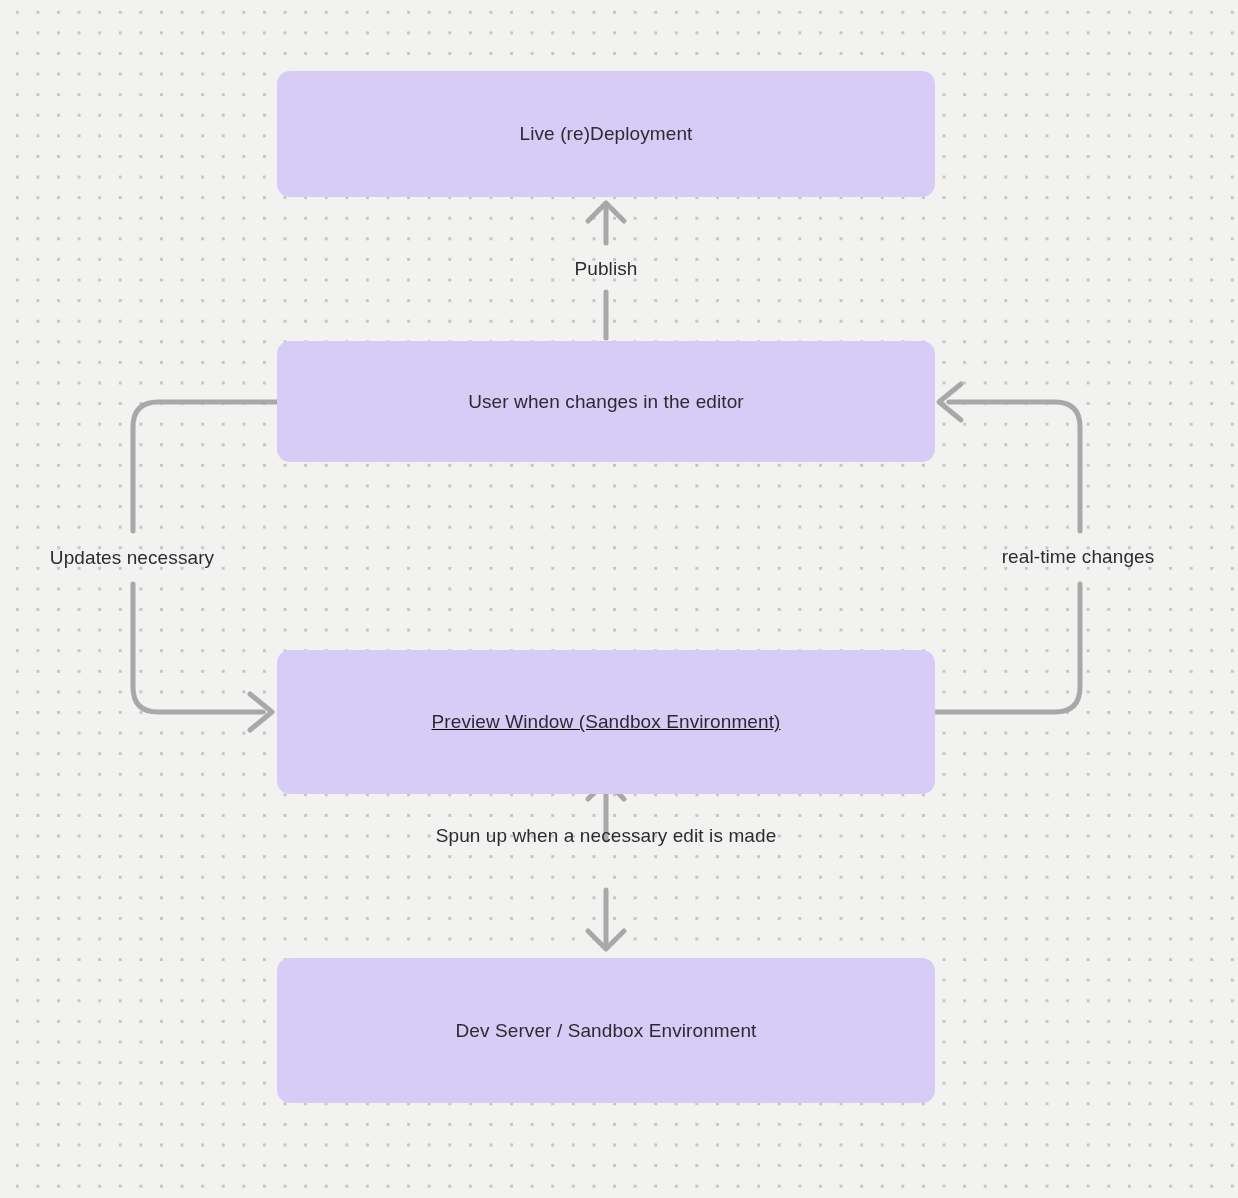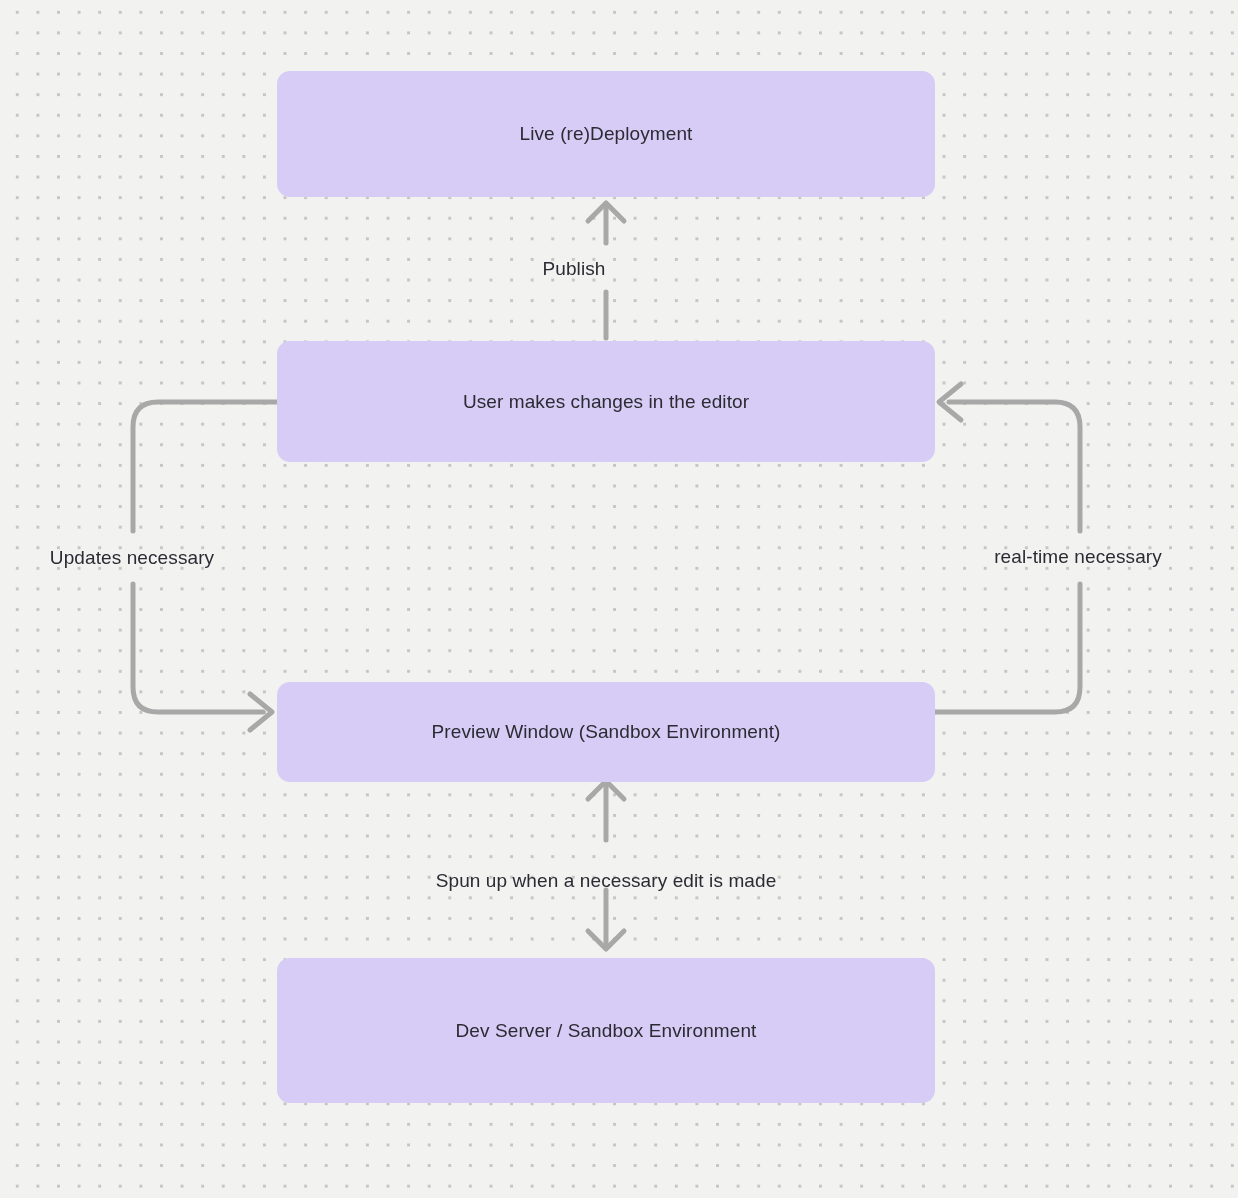--- a/index.html
+++ b/index.html
@@ -43,34 +43,34 @@
     box-sizing: border-box;
   }
   .node span {
     font-size: 19px;
     color: #2b2b33;
     letter-spacing: 0.1px;
     text-align: center;
   }
   .node-1 { top: 71px;  height: 126px; }
   .node-2 { top: 341px; height: 121px; }
-  .node-3 { top: 682px; height: 100px; }
+  .node-3 { top: 650px; height: 144px; text-decoration: underline; }
   .node-4 { top: 958px; height: 145px; }
   .edge-label {
     position: absolute;
     transform: translate(-50%, -50%);
     font-size: 19px;
     color: #2b2b33;
     white-space: nowrap;
     letter-spacing: 0.1px;
   }
-  .edge-label.publish   { left: 574px;  top: 269px; }
+  .edge-label.publish   { left: 606px;  top: 269px; }
   .edge-label.updates   { left: 132px;  top: 558px; }
   .edge-label.feedback  { left: 1078px; top: 557px; }
-  .edge-label.spun-up   { left: 606px;  top: 881px; }
+  .edge-label.spun-up   { left: 606px;  top: 836px; }
 </style>
 </head>
 <body>
 
 <div class="canvas">
 
   <svg class="edges" viewBox="0 0 1238 1198" xmlns="http://www.w3.org/2000/svg">
 
     <g>
       <path d="M588 221 L606 203 L624 221"></path>
@@ -96,29 +96,29 @@
       <path d="M606 890 L606 946"></path>
       <path d="M588 931 L606 949 L624 931"></path>
     </g>
   </svg>
 
   <div class="node node-1">
     <span>Live (re)Deployment</span>
   </div>
 
   <div class="node node-2">
-    <span>User makes changes in the editor</span>
+    <span>User when changes in the editor</span>
   </div>
 
   <div class="node node-3">
     <span>Preview Window (Sandbox Environment)</span>
   </div>
 
   <div class="node node-4">
     <span>Dev Server / Sandbox Environment</span>
   </div>
 
   <div class="edge-label publish">Publish</div>
   <div class="edge-label updates">Updates necessary</div>
-  <div class="edge-label feedback">real-time necessary</div>
+  <div class="edge-label feedback">real-time changes</div>
   <div class="edge-label spun-up">Spun up when a necessary edit is made</div>
 
 </div>
 
 </body></html>

